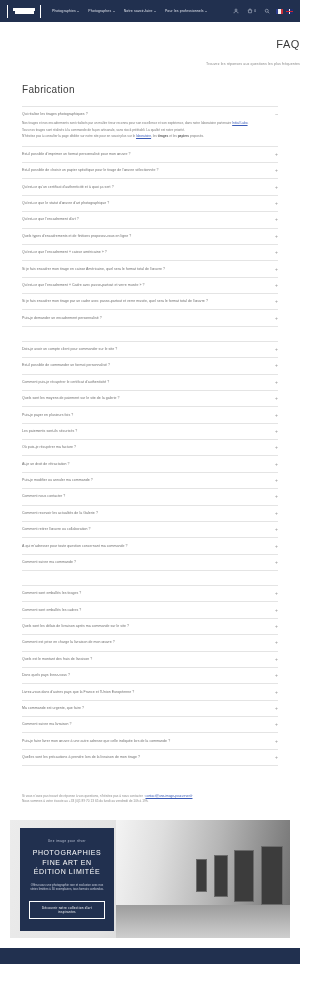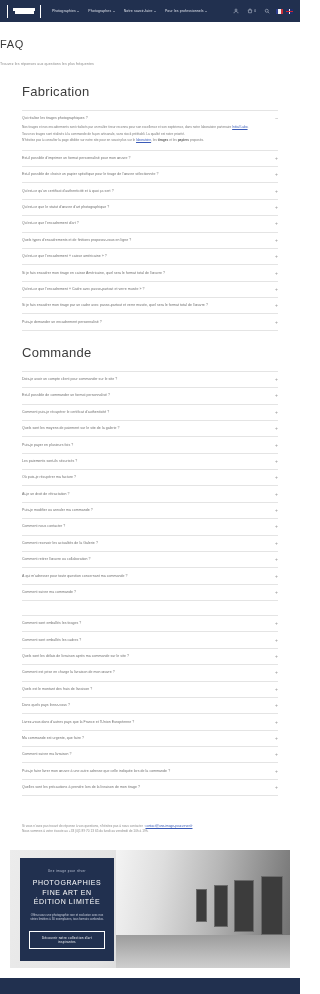--- a/index.html
+++ b/index.html
@@ -86,39 +86,39 @@
   .flag-fr { background: linear-gradient(to right,#2b3c8c 0 33%, #f2f2f2 33% 66%, #c8313c 66% 100%); }
   .flag-en { background: #1e2d6b; }
   .flag-en:after {
     content:""; position:absolute; inset:0;
     background:
       linear-gradient(to bottom, transparent 40%, #cf2530 40% 60%, transparent 60%),
       linear-gradient(to right, transparent 40%, #f1f1f1 40% 60%, transparent 60%);
   }
 
   
-  .page-head { padding: 16px 0 4px; text-align: left; }
+  .page-head { padding: 16px 0 4px; text-align: right; }
   .page-title {
     font-size: 11px;
     font-weight: 400;
     letter-spacing: 0.6px;
     color: #3a3a3a;
   }
   .page-sub {
     margin-top: 12px;
     font-size: 3.6px;
     color: #8a8a8a;
     letter-spacing: 0.1px;
   }
 
   
   .faq-wrap { padding: 14px 22px 0; }
   .faq-section { margin-bottom: 14px; }
   .faq-section-title {
-    font-size: 13px;
+    font-size: 10px;
     font-weight: 400;
     letter-spacing: 0.3px;
     color: #3c3c3c;
     margin-bottom: 11px;
   }
   .faq-item {
     border-bottom: 0.6px solid #e4e4e4;
     padding: 5.2px 0;
   }
   .faq-item:first-of-type { border-top: 0.6px solid #e4e4e4; }
@@ -380,21 +380,20 @@
       </div>
     <div class="faq-item">
         <div class="faq-q">
           <span class="faq-q-text">Puis-je demander un encadrement personnalisé ?</span>
           <span class="faq-toggle">+</span>
         </div>
       </div>
   </section>
 
   <section class="faq-section">
-    <h2 class="faq-section-title">Commande</h2>
     <div class="faq-item">
         <div class="faq-q">
           <span class="faq-q-text">Dois-je avoir un compte client pour commander sur le site ?</span>
           <span class="faq-toggle">+</span>
         </div>
       </div>
     <div class="faq-item">
         <div class="faq-q">
           <span class="faq-q-text">Est-il possible de commander un format personnalisé ?</span>
           <span class="faq-toggle">+</span>

